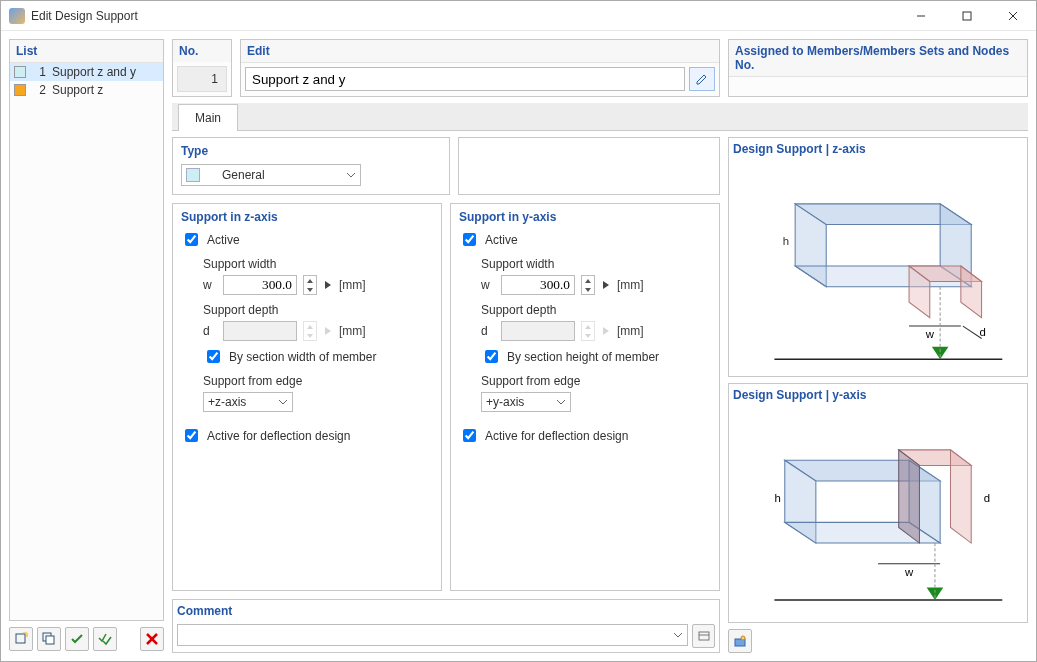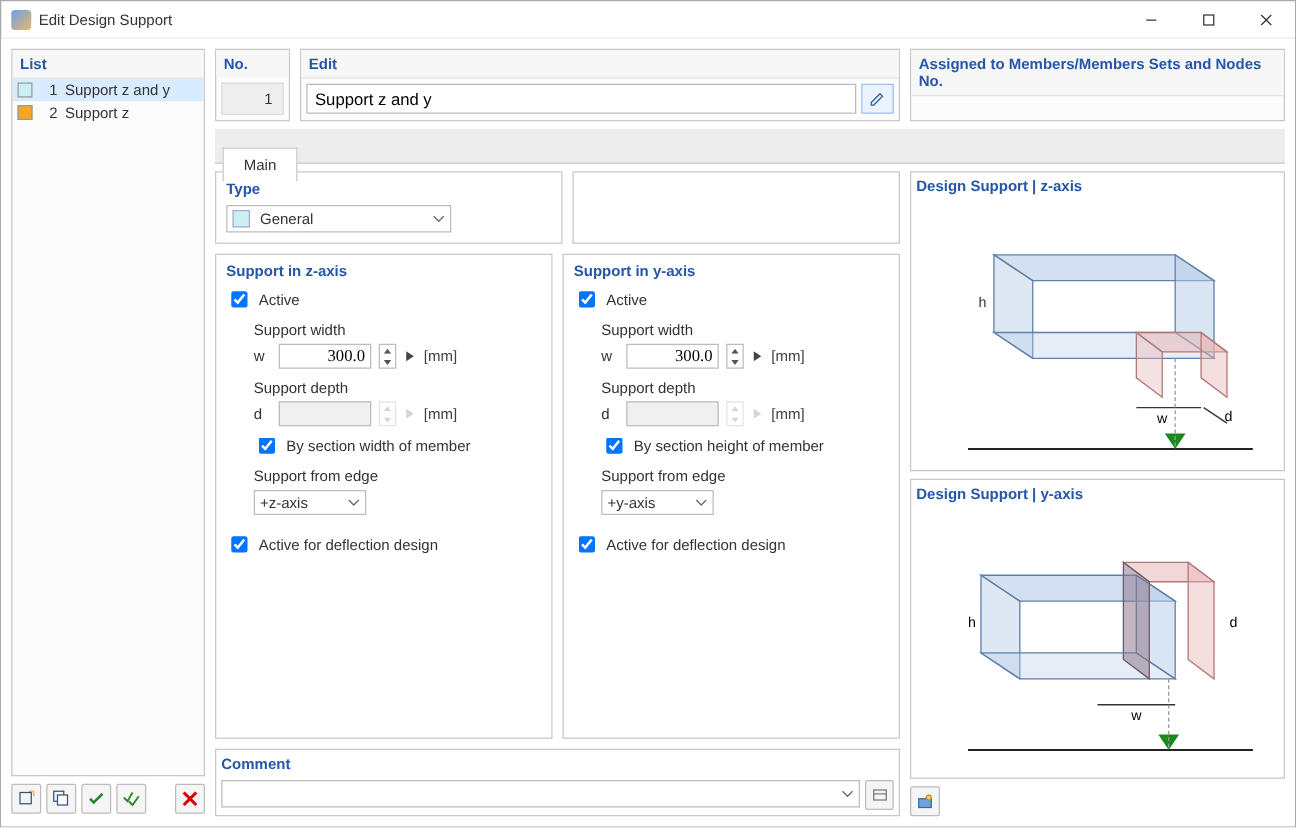--- a/index.html
+++ b/index.html
@@ -38,31 +38,31 @@
   .name-box { flex:1; }
   .name-row { display:flex; gap:4px; padding:4px;}
   .txt { flex:1; height:24px; border:1px solid #bcbcbc; padding:0 6px; background:#fff;}
   .btn-icon { width:26px;height:24px;border:1px solid #9fbfe8; background:#eaf3ff; display:flex;align-items:center;justify-content:center;}
   .assign-box { width:300px;}
   .assign-row { display:flex; gap:4px; padding:4px; align-items:center;}
   .assign-row .txt{flex:1;}
   .assign-icon{width:14px;height:14px;}
 
   .tabstrip { display:flex; border-bottom:1px solid #c8c8c8; background:#ededed; padding-left:6px;}
-  .tab { padding:6px 16px; border:1px solid #c8c8c8; border-bottom:none; margin-right:2px; background:#e4e4e4; position:relative; top:15px;}
+  .tab { padding:6px 16px; border:1px solid #c8c8c8; border-bottom:none; margin-right:2px; background:#e4e4e4; position:relative; top:1px;}
   .tab.active { background:#fff; }
 
   .main-area { flex:1; display:flex; gap:8px;}
   .left-cols { display:flex; flex-direction:column; gap:8px; flex:1;}
   .two-col { display:flex; gap:8px; flex:1;}
   .group { border:1px solid #c8c8c8; padding:6px 8px 8px 8px; background:#fff; flex:1;}
   .group-title { color:#2656a6; font-weight:600; margin-bottom:6px;}
   .combo { height:22px; border:1px solid #bcbcbc; background:#fff; display:flex; align-items:center; padding:0 4px; justify-content:space-between; width:180px;}
   .combo .sw{width:14px;height:14px;background:#cdeef3;border:1px solid #aac;}
-  .combo .lbl{flex:1; padding:0 8px;}
+  .combo .lbl{flex:1; padding:0 22px;}
   .chev { width:10px;height:10px;}
   .chk { display:flex; align-items:center; gap:6px; margin:6px 0;}
   .chk input{width:13px;height:13px;}
   .field-label{ margin:8px 0 4px 22px;}
   .field-row{ display:flex; align-items:center; gap:6px; margin-left:22px;}
   .sym{width:14px;}
   .numbox{ width:74px; height:20px; border:1px solid #bcbcbc; text-align:right; padding:0 4px;font-family:Liberation Serif, serif;}
   .numbox:disabled{background:#f0f0f0;color:#999;}
   .spinner{width:14px;height:20px;border:1px solid #bcbcbc;display:flex;flex-direction:column;}
   .spinner div{flex:1;display:flex;align-items:center;justify-content:center;}

